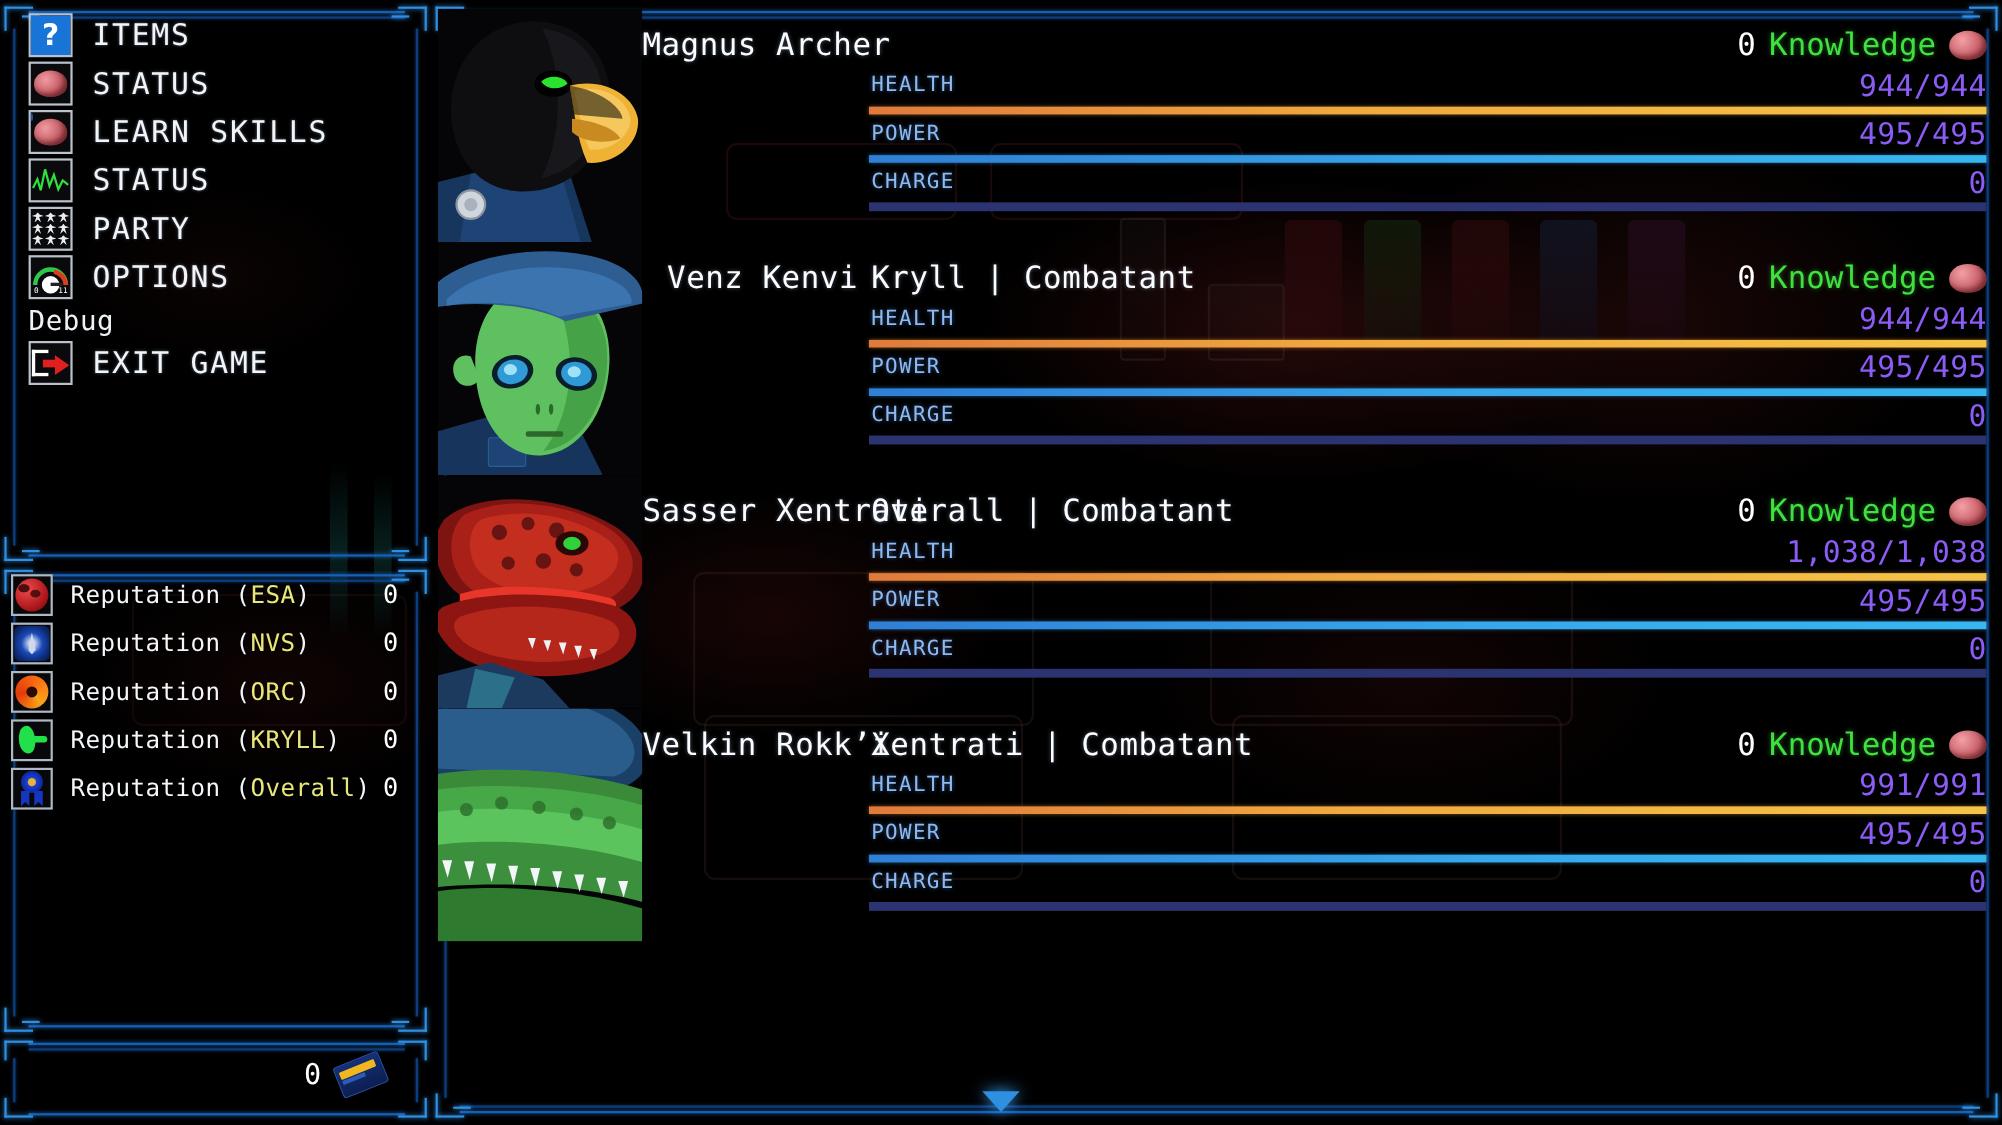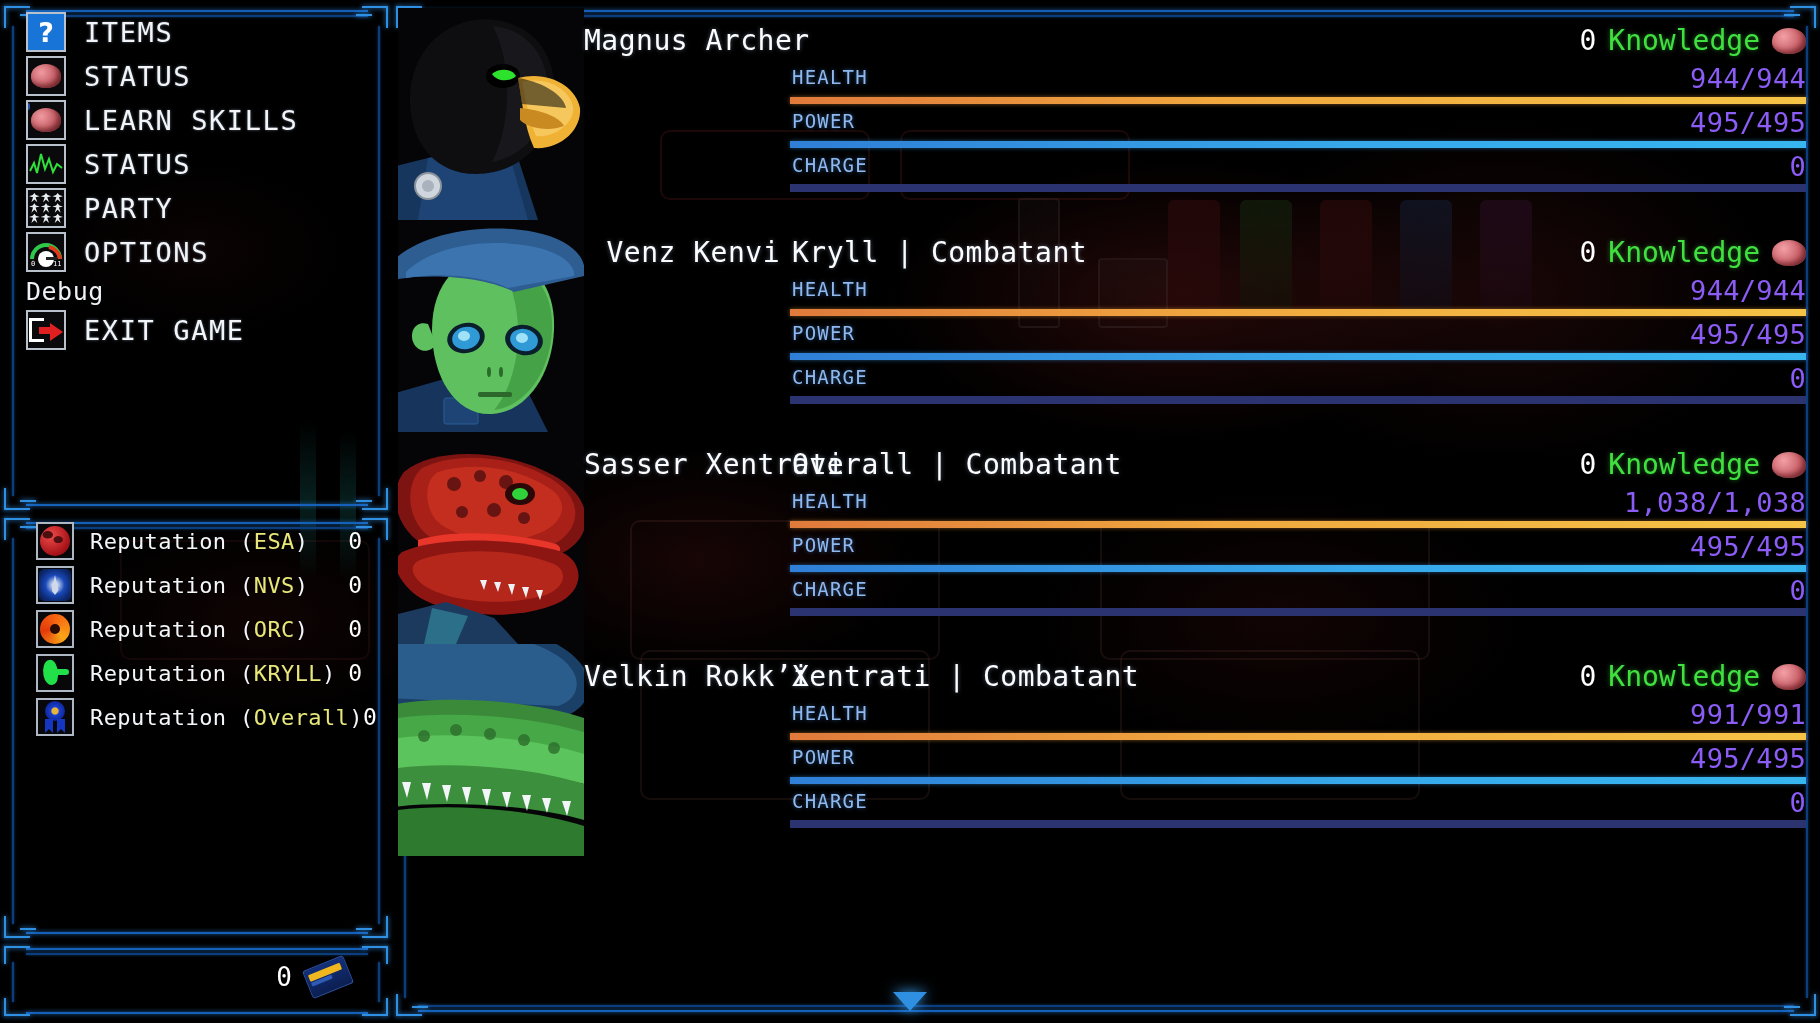--- a/index.html
+++ b/index.html
@@ -82,21 +82,21 @@
   .ic-save::after{content:"";position:absolute;left:3px;bottom:2px;width:22px;height:12px;
     background:repeating-linear-gradient(180deg,#9fc2e8 0 2px,#1f4fa8 2px 4px);}
   .ic-exit{width:34px;height:28px;position:relative;}
   .ic-exit i{position:absolute;left:0;top:2px;width:15px;height:24px;border:3px solid #fff;border-right:none;}
   .ic-exit b{position:absolute;right:0;top:7px;width:0;height:0;border-left:13px solid #e02020;
     border-top:9px solid transparent;border-bottom:9px solid transparent;}
   .ic-exit s{position:absolute;right:12px;top:11px;width:12px;height:7px;background:#e02020;}
 
   
   #repblock{position:absolute;left:0;top:519px;width:392px;}
-  .rrow{display:flex;align-items:center;height:44px;padding-left:36px;}
+  .rrow{display:flex;align-items:center;height:44px;padding-left:10px;}
   .rico{width:38px;height:38px;flex:0 0 38px;border:2px solid #aeb8c4;background:#08080a;
     display:flex;align-items:center;justify-content:center;overflow:hidden;position:relative;}
   .rlbl{margin-left:16px;color:#f4f7fa;font-size:22px;letter-spacing:.4px;white-space:nowrap;}
   .rlbl em{font-style:normal;color:#e8e87a;}
   .rval{margin-left:auto;margin-right:30px;color:#fff;font-size:23px;}
   .r-earth{width:30px;height:30px;border-radius:50%;background:radial-gradient(circle at 35% 32%, #f04a4a, #a41217 70%, #6c0b10);}
   .r-earth::after{content:"";position:absolute;width:26px;height:22px;
     background:radial-gradient(ellipse at 30% 40%, rgba(60,10,10,.9) 18%, transparent 22%),
                radial-gradient(ellipse at 70% 62%, rgba(60,10,10,.85) 16%, transparent 20%);}
   .r-nvs{width:32px;height:32px;border-radius:5px;background:radial-gradient(circle at 50% 50%, #dfe8f7 8%, #1a49b8 42%, #0d2a74 72%, #061744);

